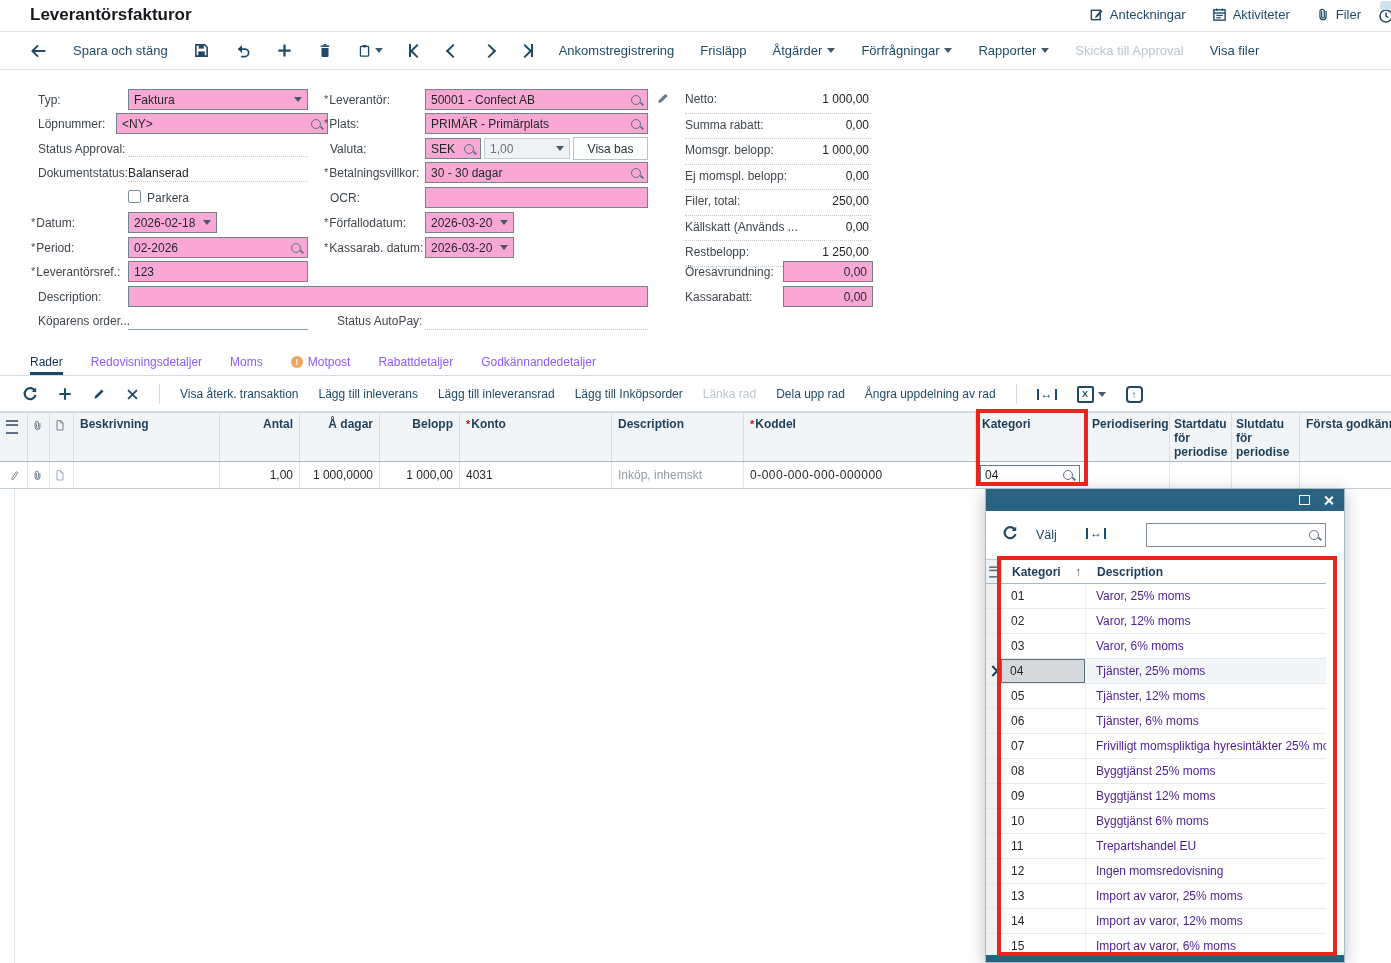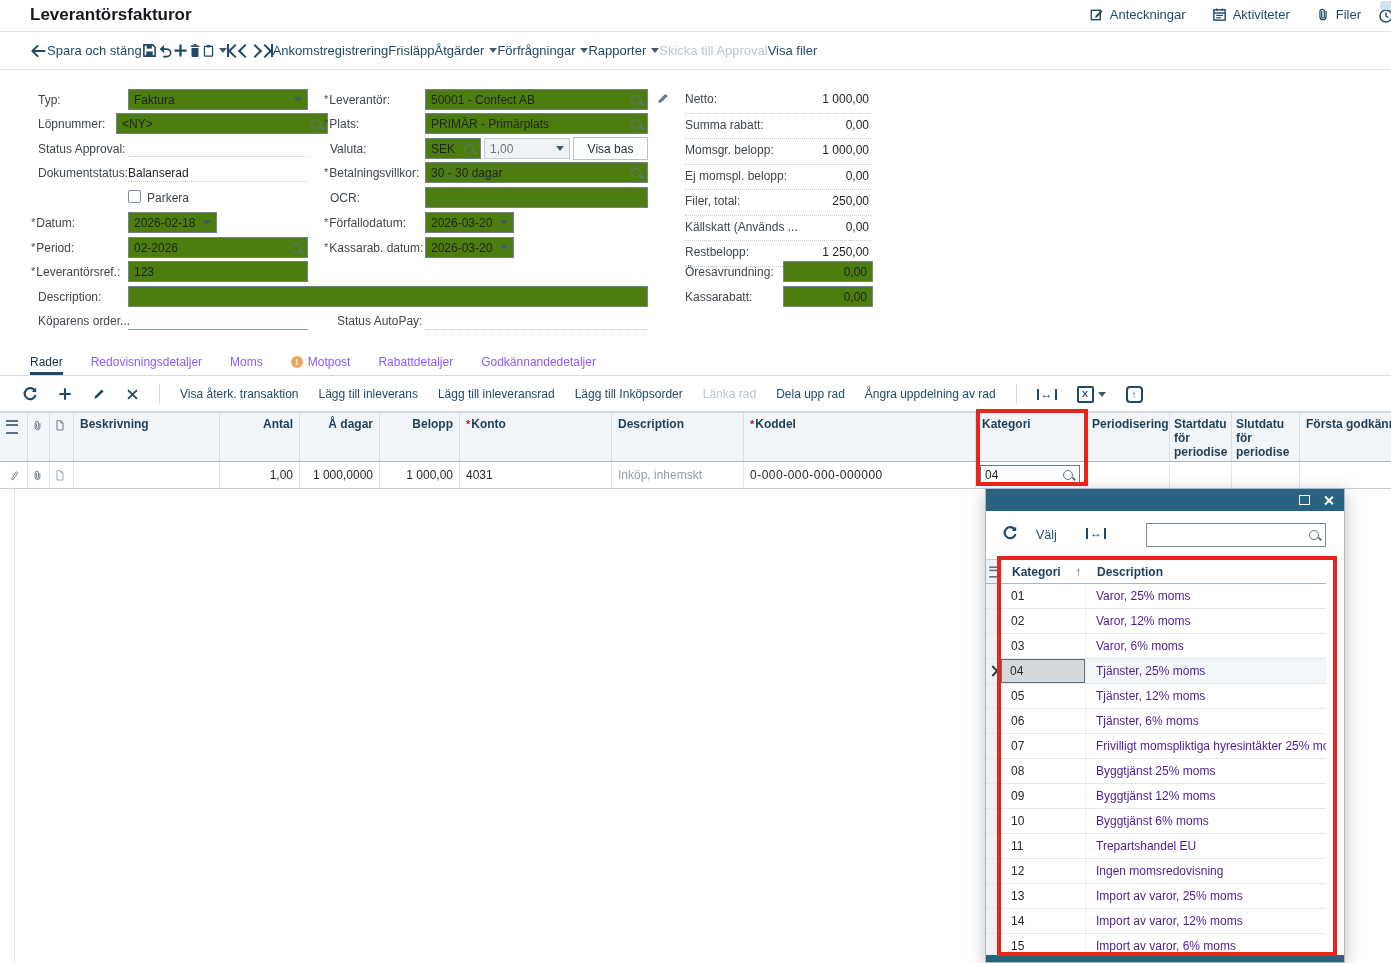--- a/index.html
+++ b/index.html
@@ -5,37 +5,37 @@
   html,body{margin:0;padding:0}
   body{font-family:"Liberation Sans",sans-serif;color:#2b3137;background:#fff}
   #app{position:relative;width:1391px;height:963px;background:#fff;overflow:hidden}
   
   .titlebar{position:absolute;left:0;top:0;width:1391px;height:31px;border-bottom:1px solid #dde3e8;background:#fff}
   .apptitle{position:absolute;left:30px;top:5px;font-size:17px;font-weight:bold;color:#15191d;white-space:nowrap}
   .titleacts{position:absolute;right:30px;top:7px;display:flex;gap:26px;align-items:center}
   .tact{display:flex;gap:6px;align-items:center;font-size:13px;color:#1f4a66;cursor:pointer;white-space:nowrap}
   .chip{position:absolute;right:-5px;top:1px;width:16px;height:9px;background:#cfe3ee;border-radius:3px}
   
-  .toolbar{position:absolute;left:0;top:32px;width:1391px;height:38px;border-bottom:1px solid #dde3e8;display:flex;align-items:center;padding-left:30px;box-sizing:border-box;background:#fff;overflow:hidden}
+  .toolbar{position:absolute;left:0;top:32px;width:1391px;height:38px;border-bottom:1px solid #dde3e8;display:flex;align-items:center;gap:26px;padding-left:30px;box-sizing:border-box;background:#fff;overflow:hidden}
   .tbtn{font-size:13px;color:#1f4a66;white-space:nowrap;cursor:pointer;display:flex;align-items:center;gap:5px}
   .tbtn.dis{color:#bcc6cd;cursor:default}
   .icn{display:inline-flex;align-items:center;justify-content:center;cursor:pointer}
   svg{display:block}
   .caret{width:0;height:0;border-left:4px solid transparent;border-right:4px solid transparent;border-top:5px solid #42596b}
   .chev{width:8px;height:8px;border-left:2px solid #1f4a66;border-bottom:2px solid #1f4a66;display:inline-block}
   .chev.l{transform:rotate(45deg)}
   .chev.r{transform:rotate(225deg)}
   .navbar{width:2px;height:13px;background:#1f4a66;display:inline-block}
   .navgrp{display:inline-flex;align-items:center;gap:1px}
   
   .formarea{position:absolute;left:0;top:70px;width:1391px;height:282px;background:#fff}
   .lbl{position:absolute;font-size:12px;color:#3f464c;white-space:nowrap}
   .star{font-size:11px;color:#4a4a4a;margin-right:1px;position:relative;top:-1px}
   .txt{position:absolute;font-size:12px;color:#22262a;white-space:nowrap}
-  .fld{position:absolute;height:21px;border:1px solid #74828f;background:#4d7c0f;display:flex;align-items:center;box-sizing:border-box}
+  .fld{position:absolute;height:21px;border:1px solid #74828f;background:#f9a8d4;display:flex;align-items:center;box-sizing:border-box}
   .fld input{border:0;outline:0;flex:1;min-width:0;font:12px "Liberation Sans",sans-serif;padding:0 5px;background:transparent;color:#1f2428}
   .fld input.ra{text-align:right}
   .fld .caret{margin-right:5px}
   .fld.dis{background:#eff2f4;border-color:#c2ccd3}
   .fld.dis input{color:#6b747c}
   .mag{position:relative;width:8px;height:8px;border:1.5px solid #5f7386;border-radius:50%;display:inline-block;margin-right:6px;flex:none;cursor:pointer}
   .mag::after{content:"";position:absolute;width:4px;height:1.6px;background:#5f7386;transform:rotate(45deg);right:-4px;bottom:-1px}
   .dotl{position:absolute;border-bottom:1px dotted #bfc9d0;height:0}
   .soll{position:absolute;border-bottom:1px solid #8a99a5;height:0}
   .btn{position:absolute;height:23px;background:#fcfdfd;border:1px solid #b6c1c9;font-size:12px;color:#2b3137;display:flex;align-items:center;justify-content:center;box-sizing:border-box;cursor:pointer}

